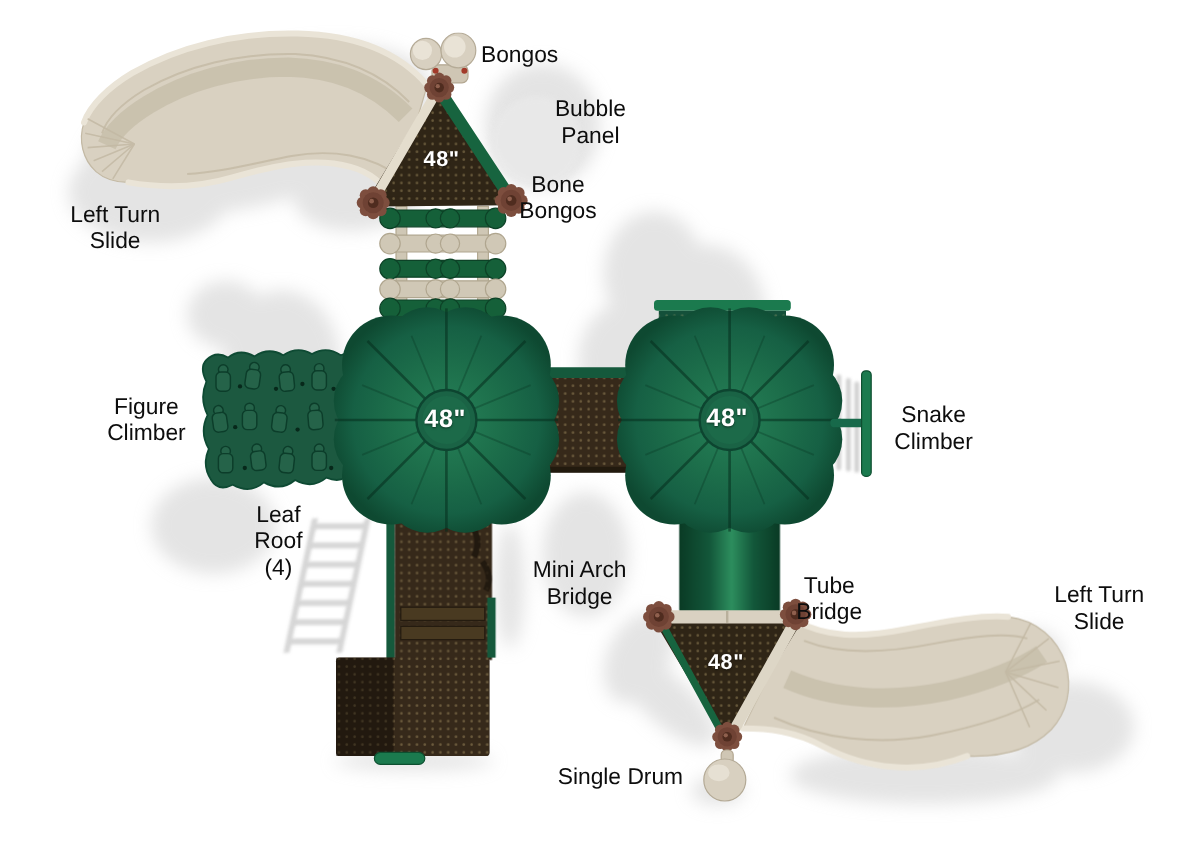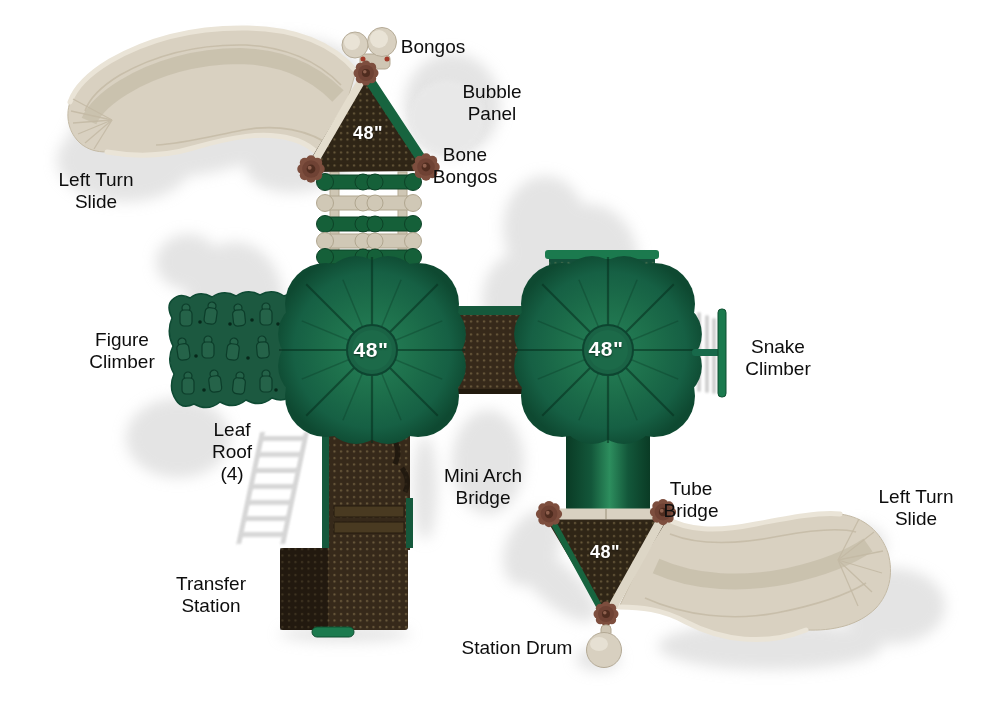--- a/index.html
+++ b/index.html
@@ -380,22 +380,20 @@
 Climber</div>
 <div class="label" style="left:232px;top:452px;">Leaf
 Roof
 (4)</div>
 <div class="label" style="left:483px;top:451px;margin-top:36px;">Mini Arch
 Bridge</div>
 <div class="label" style="left:691px;top:470px;margin-top:30px;">Tube
 Bridge</div>
 <div class="label" style="left:916px;top:508px;">Left Turn
 Slide</div>
-<div class="label" style="left:211px;top:595px;">Transfer
-Station</div>
-<div class="label" style="left:517px;top:648px;">Station Drum</div>
+<div class="label" style="left:517px;top:648px;">Single Drum</div>
 
 <div class="meas small" style="left:368px;top:133px;">48"</div>
 <div class="meas" style="left:371px;top:350px;">48"</div>
 <div class="meas" style="left:606px;top:349px;">48"</div>
 <div class="meas small" style="left:605px;top:552px;">48"</div>
 
 </div>
 
 </body></html>

